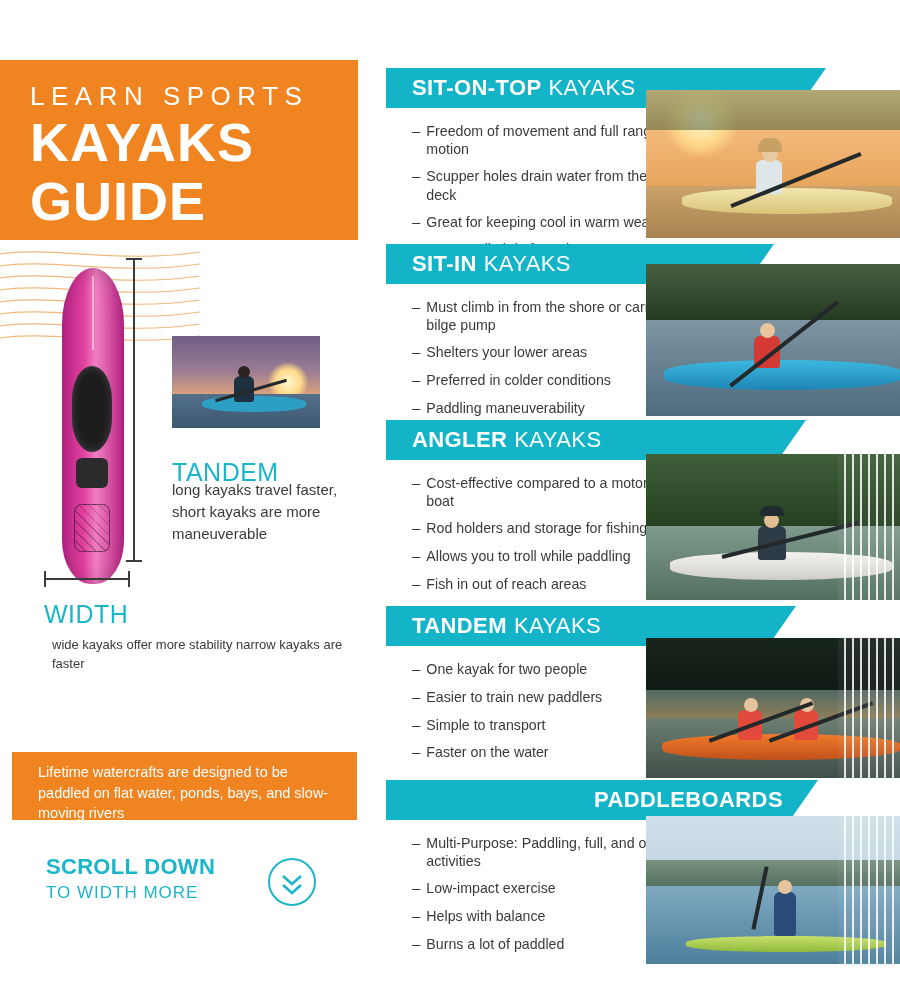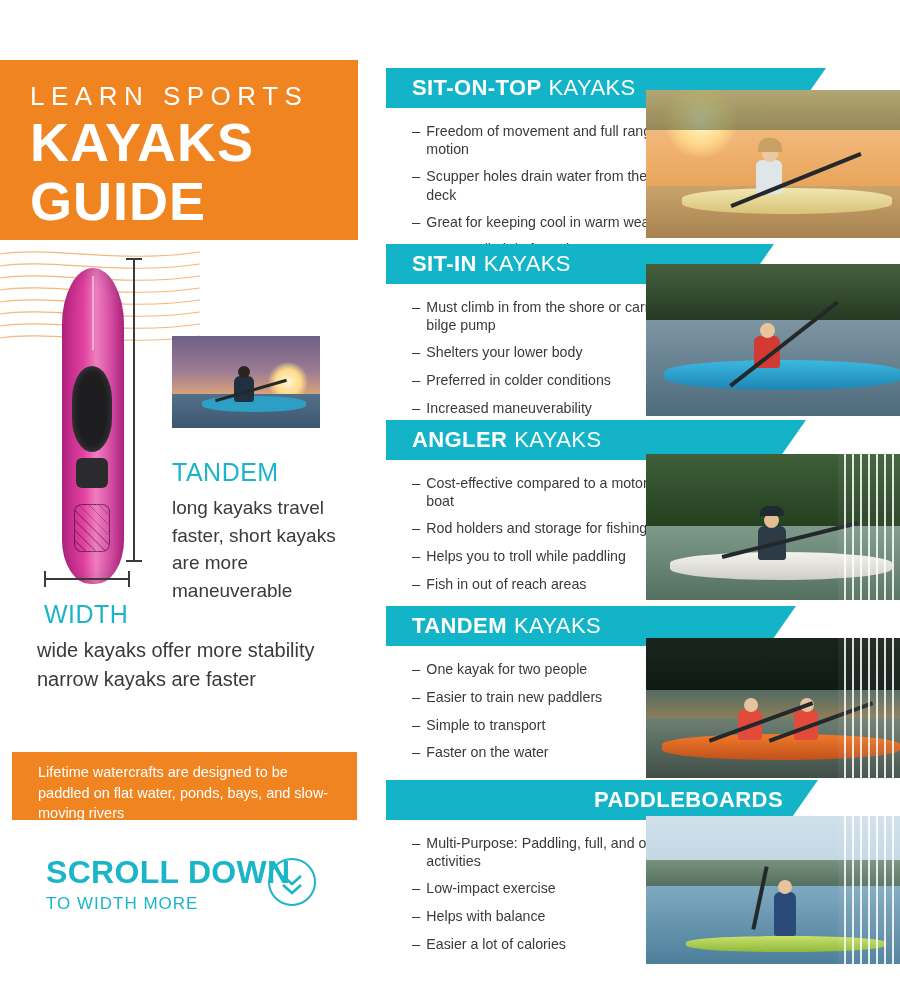--- a/index.html
+++ b/index.html
@@ -137,38 +137,38 @@
 
   .length-label {
     position: absolute;
     left: 172px; top: 458px;
     font-size: 25px;
     color: #1bb5c9;
     letter-spacing: 0.5px;
   }
   .length-text {
     position: absolute;
-    left: 172px; top: 494px;
+    left: 172px; top: 479px;
     width: 176px;
-    font-size: 19px;
+    font-size: 15px;
     color: #3a3a3a;
     line-height: 1.45;
   }
   .width-label {
     position: absolute;
     left: 44px; top: 600px;
     font-size: 25px;
     color: #1bb5c9;
     letter-spacing: 0.5px;
   }
   .width-text {
     position: absolute;
-    left: 37px; top: 636px;
+    left: 52px; top: 636px;
     width: 300px;
-    font-size: 20px;
+    font-size: 13px;
     color: #3a3a3a;
     line-height: 1.45;
   }
 
   .orange-note {
     position: absolute;
     left: 12px; top: 752px;
     width: 345px; height: 68px;
     background: #f08421;
     color: #ffffff;
@@ -176,21 +176,21 @@
     line-height: 1.42;
     padding: 10px 16px 0 26px;
   }
 
   .scroll-block {
     position: absolute;
     left: 46px; top: 854px;
     width: 300px;
   }
   .scroll-title {
-    font-size: 32px;
+    font-size: 22px;
     font-weight: bold;
     color: #1bb5c9;
     letter-spacing: 0.3px;
   }
   .scroll-sub {
     font-size: 17px;
     color: #1bb5c9;
     letter-spacing: 1px;
     margin-top: 3px;
   }
@@ -417,29 +417,29 @@
         <span class="strong">SIT-IN</span>
         <span class="light">KAYAKS</span>
       </div>
       <div class="sec-body">
         <div class="bullet">
             <span class="dash">–</span>
             <span class="btext">Must climb in from the shore or carry a bilge pump</span>
           </div>
         <div class="bullet">
             <span class="dash">–</span>
-            <span class="btext">Shelters your lower body</span>
+            <span class="btext">Shelters your lower areas</span>
           </div>
         <div class="bullet">
             <span class="dash">–</span>
             <span class="btext">Preferred in colder conditions</span>
           </div>
         <div class="bullet">
             <span class="dash">–</span>
-            <span class="btext">Increased maneuverability</span>
+            <span class="btext">Paddling maneuverability</span>
           </div>
       </div>
       <div class="sec-photo" style="top:20px; height:152px;">
         <div class="ph">
           <div class="sky" style="background:linear-gradient(#b9c6cf,#8fa3b0);"></div>
           <div class="tree-line" style="top:0; height:56px; background:linear-gradient(#46603f,#253a22);"></div>
           <div class="water" style="height:96px; background:linear-gradient(#7e95a3,#4e6b7c);"></div>
           <div class="boat" style="left:18px; bottom:26px; width:238px; height:30px; background:linear-gradient(#3bb9e0,#1e85b3);"></div>
           <div class="person-body" style="left:108px; bottom:48px; width:26px; height:32px; background:#d23a33;"></div>
           <div class="person-head" style="left:114px; bottom:78px; width:15px; height:15px; background:#e9c49c;"></div>
@@ -458,21 +458,21 @@
         <div class="bullet">
             <span class="dash">–</span>
             <span class="btext">Cost-effective compared to a motorized boat</span>
           </div>
         <div class="bullet">
             <span class="dash">–</span>
             <span class="btext">Rod holders and storage for fishing gear</span>
           </div>
         <div class="bullet">
             <span class="dash">–</span>
-            <span class="btext">Helps you to troll while paddling</span>
+            <span class="btext">Allows you to troll while paddling</span>
           </div>
         <div class="bullet">
             <span class="dash">–</span>
             <span class="btext">Fish in out of reach areas</span>
           </div>
       </div>
       <div class="sec-photo" style="top:34px; height:146px;">
         <div class="ph">
           <div class="sky" style="background:linear-gradient(#cfd8d2,#aebfae);"></div>
           <div class="tree-line" style="top:0; height:74px; background:linear-gradient(#3f5e3a,#24401f);"></div>
@@ -540,21 +540,21 @@
         <div class="bullet">
             <span class="dash">–</span>
             <span class="btext">Low-impact exercise</span>
           </div>
         <div class="bullet">
             <span class="dash">–</span>
             <span class="btext">Helps with balance</span>
           </div>
         <div class="bullet">
             <span class="dash">–</span>
-            <span class="btext">Easier a lot of calories</span>
+            <span class="btext">Burns a lot of paddled</span>
           </div>
       </div>
       <div class="sec-photo" style="top:36px; height:148px;">
         <div class="ph">
           <div class="sky" style="background:linear-gradient(#cfe0ea,#a9c3d3);"></div>
           <div class="tree-line" style="top:44px; height:26px; background:linear-gradient(#6f8a72,#4a6553); opacity:.9;"></div>
           <div class="water" style="height:78px; background:linear-gradient(#7fa9c0,#4d7f9b);"></div>
           <div class="boat" style="left:40px; bottom:12px; width:200px; height:16px; background:linear-gradient(#c8e06a,#8fba3c);"></div>
           <div class="person-body" style="left:128px; bottom:28px; width:22px; height:44px; background:#2a4a7a;"></div>
           <div class="person-head" style="left:132px; bottom:70px; width:14px; height:14px; background:#e7c49c;"></div>

